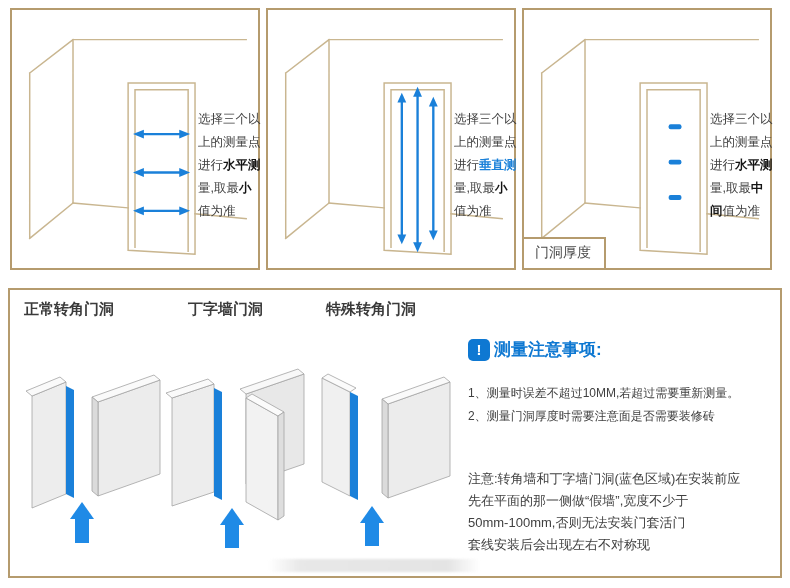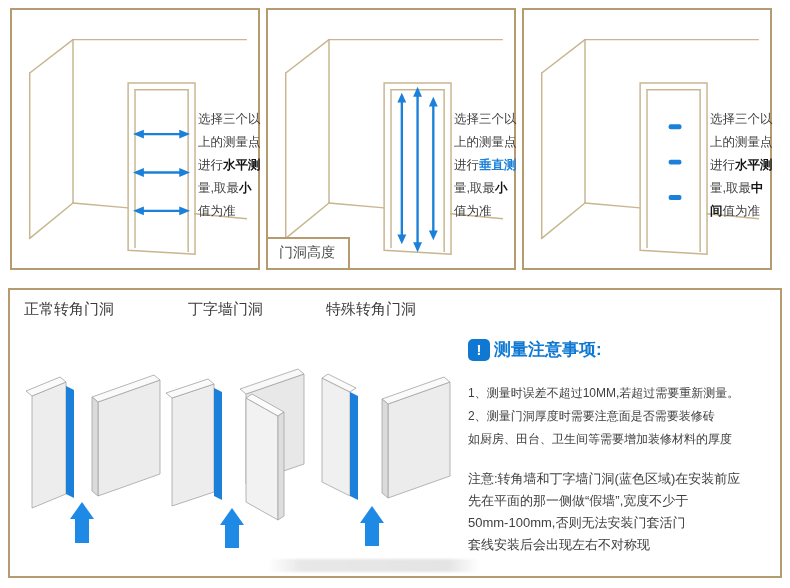--- a/index.html
+++ b/index.html
@@ -13,21 +13,21 @@
   .panel-note{position:absolute;left:186px;top:98px;font-size:12.5px;line-height:23px;
               color:#3d3d3d;white-space:pre;}
   .panel-note .em{font-weight:bold;color:#141414;margin-top:28px;}
   .panel-note .accent-text{font-weight:bold;color:#1a80d9;}
   .panel-label{position:absolute;left:0;bottom:0;border-top:2px solid #b59b6e;
                border-right:2px solid #b59b6e;padding:5px 13px 6px 11px;font-size:14px;
                color:#4a4a4a;background:#fff;}
   
   .bottom-panel{position:absolute;left:8px;top:288px;width:774px;height:290px;
                 border:2px solid #b59b6e;box-sizing:border-box;background:#fff;}
-  .corner-heading{position:absolute;top:10px;font-size:15px;font-weight:400;color:#3a3a3a;}
+  .corner-heading{position:absolute;top:10px;font-size:15px;font-weight:700;color:#3a3a3a;}
   .ch0{left:14px}.ch1{left:178px}.ch2{left:316px}
   .corner-draw{position:absolute;top:36px;width:150px;height:235px;}
   .cd0{left:8px}.cd1{left:152px}.cd2{left:296px}
   .notice{position:absolute;left:458px;top:0;width:312px;height:286px;}
   .notice-header{position:absolute;left:0;top:48px;display:flex;align-items:center;}
   .notice-icon{width:22px;height:22px;background:#0e78d2;border-radius:5px;color:#fff;
                font-weight:bold;font-size:15px;display:flex;align-items:center;
                justify-content:center;}
   .notice-title{margin-left:4px;font-size:17px;font-weight:bold;color:#0e78d2;}
   .notice-items{position:absolute;left:0;top:92px;}
@@ -90,21 +90,20 @@
         <line x1="168" y1="97" x2="168" y2="225"></line>
         <polygon points="168,88 163.5,98 172.5,98" stroke="none"></polygon>
         <polygon points="168,234 163.5,224 172.5,224" stroke="none"></polygon>
       </g>
     </svg>
     <div class="panel-note"><span>选择三个以
 上的测量点
 进行</span><span class="em accent-text">垂直测</span><span>
 量,取最</span><span class="em">小</span><span>
 值为准</span></div>
-    <div class="panel-label">门洞高度</div>
   </div>
 
   <div class="panel p2">
     <svg class="sketch" viewBox="0 0 250 262">
       <g stroke="#c9b690" stroke-width="1.5" fill="none" stroke-linecap="square">
         <path d="M62,30 L238,30"></path>
         <path d="M18,64 L62,30 M18,64 L18,232 M18,232 L62,196 M62,30 L62,196"></path>
         <path d="M62,196 L118,201 M186,207 L238,212"></path>
         <path d="M118,74 L186,74 M118,74 L118,244 M186,74 L186,248 M118,244 L186,248"></path>
         <path d="M125,81 L179,81 M125,81 L125,241 M179,81 L179,245"></path>
@@ -113,20 +112,21 @@
         <rect x="147" y="116" width="13" height="5" rx="2"></rect>
         <rect x="147" y="152" width="13" height="5" rx="2"></rect>
         <rect x="147" y="188" width="13" height="5" rx="2"></rect>
       </g>
     </svg>
     <div class="panel-note"><span>选择三个以
 上的测量点
 进行</span><span class="em">水平测</span><span>
 量,取最</span><span class="em">中
 间</span><span>值为准</span></div>
+    <div class="panel-label">门洞厚度</div>
   </div>
 
   <div class="bottom-panel">
 
     <div class="corner-heading ch0">正常转角门洞</div>
     <div class="corner-heading ch1">丁字墙门洞</div>
     <div class="corner-heading ch2">特殊转角门洞</div>
 
     <svg class="corner-draw cd0" viewBox="0 0 150 235">
       <g stroke="#a3a3a3" stroke-width="0.8">
@@ -176,21 +176,20 @@
     </svg>
 
     <div class="notice">
       <div class="notice-header">
         <span class="notice-icon">!</span>
         <span class="notice-title">测量注意事项:</span>
       </div>
       <div class="notice-items">
           <div class="notice-line">1、测量时误差不超过10MM,若超过需要重新测量。</div>
           <div class="notice-line">2、测量门洞厚度时需要注意面是否需要装修砖</div>
-          <div class="notice-line">如厨房、田台、卫生间等需要增加装修材料的厚度</div>
         </div>
       <div class="notice-warning">注意:转角墙和丁字墙门洞(蓝色区域)在安装前应
 先在平面的那一侧做“假墙”,宽度不少于
 50mm-100mm,否则无法安装门套活门
 套线安装后会出现左右不对称现</div>
     </div>
 
     <div class="watermark"></div>
   </div>
 

